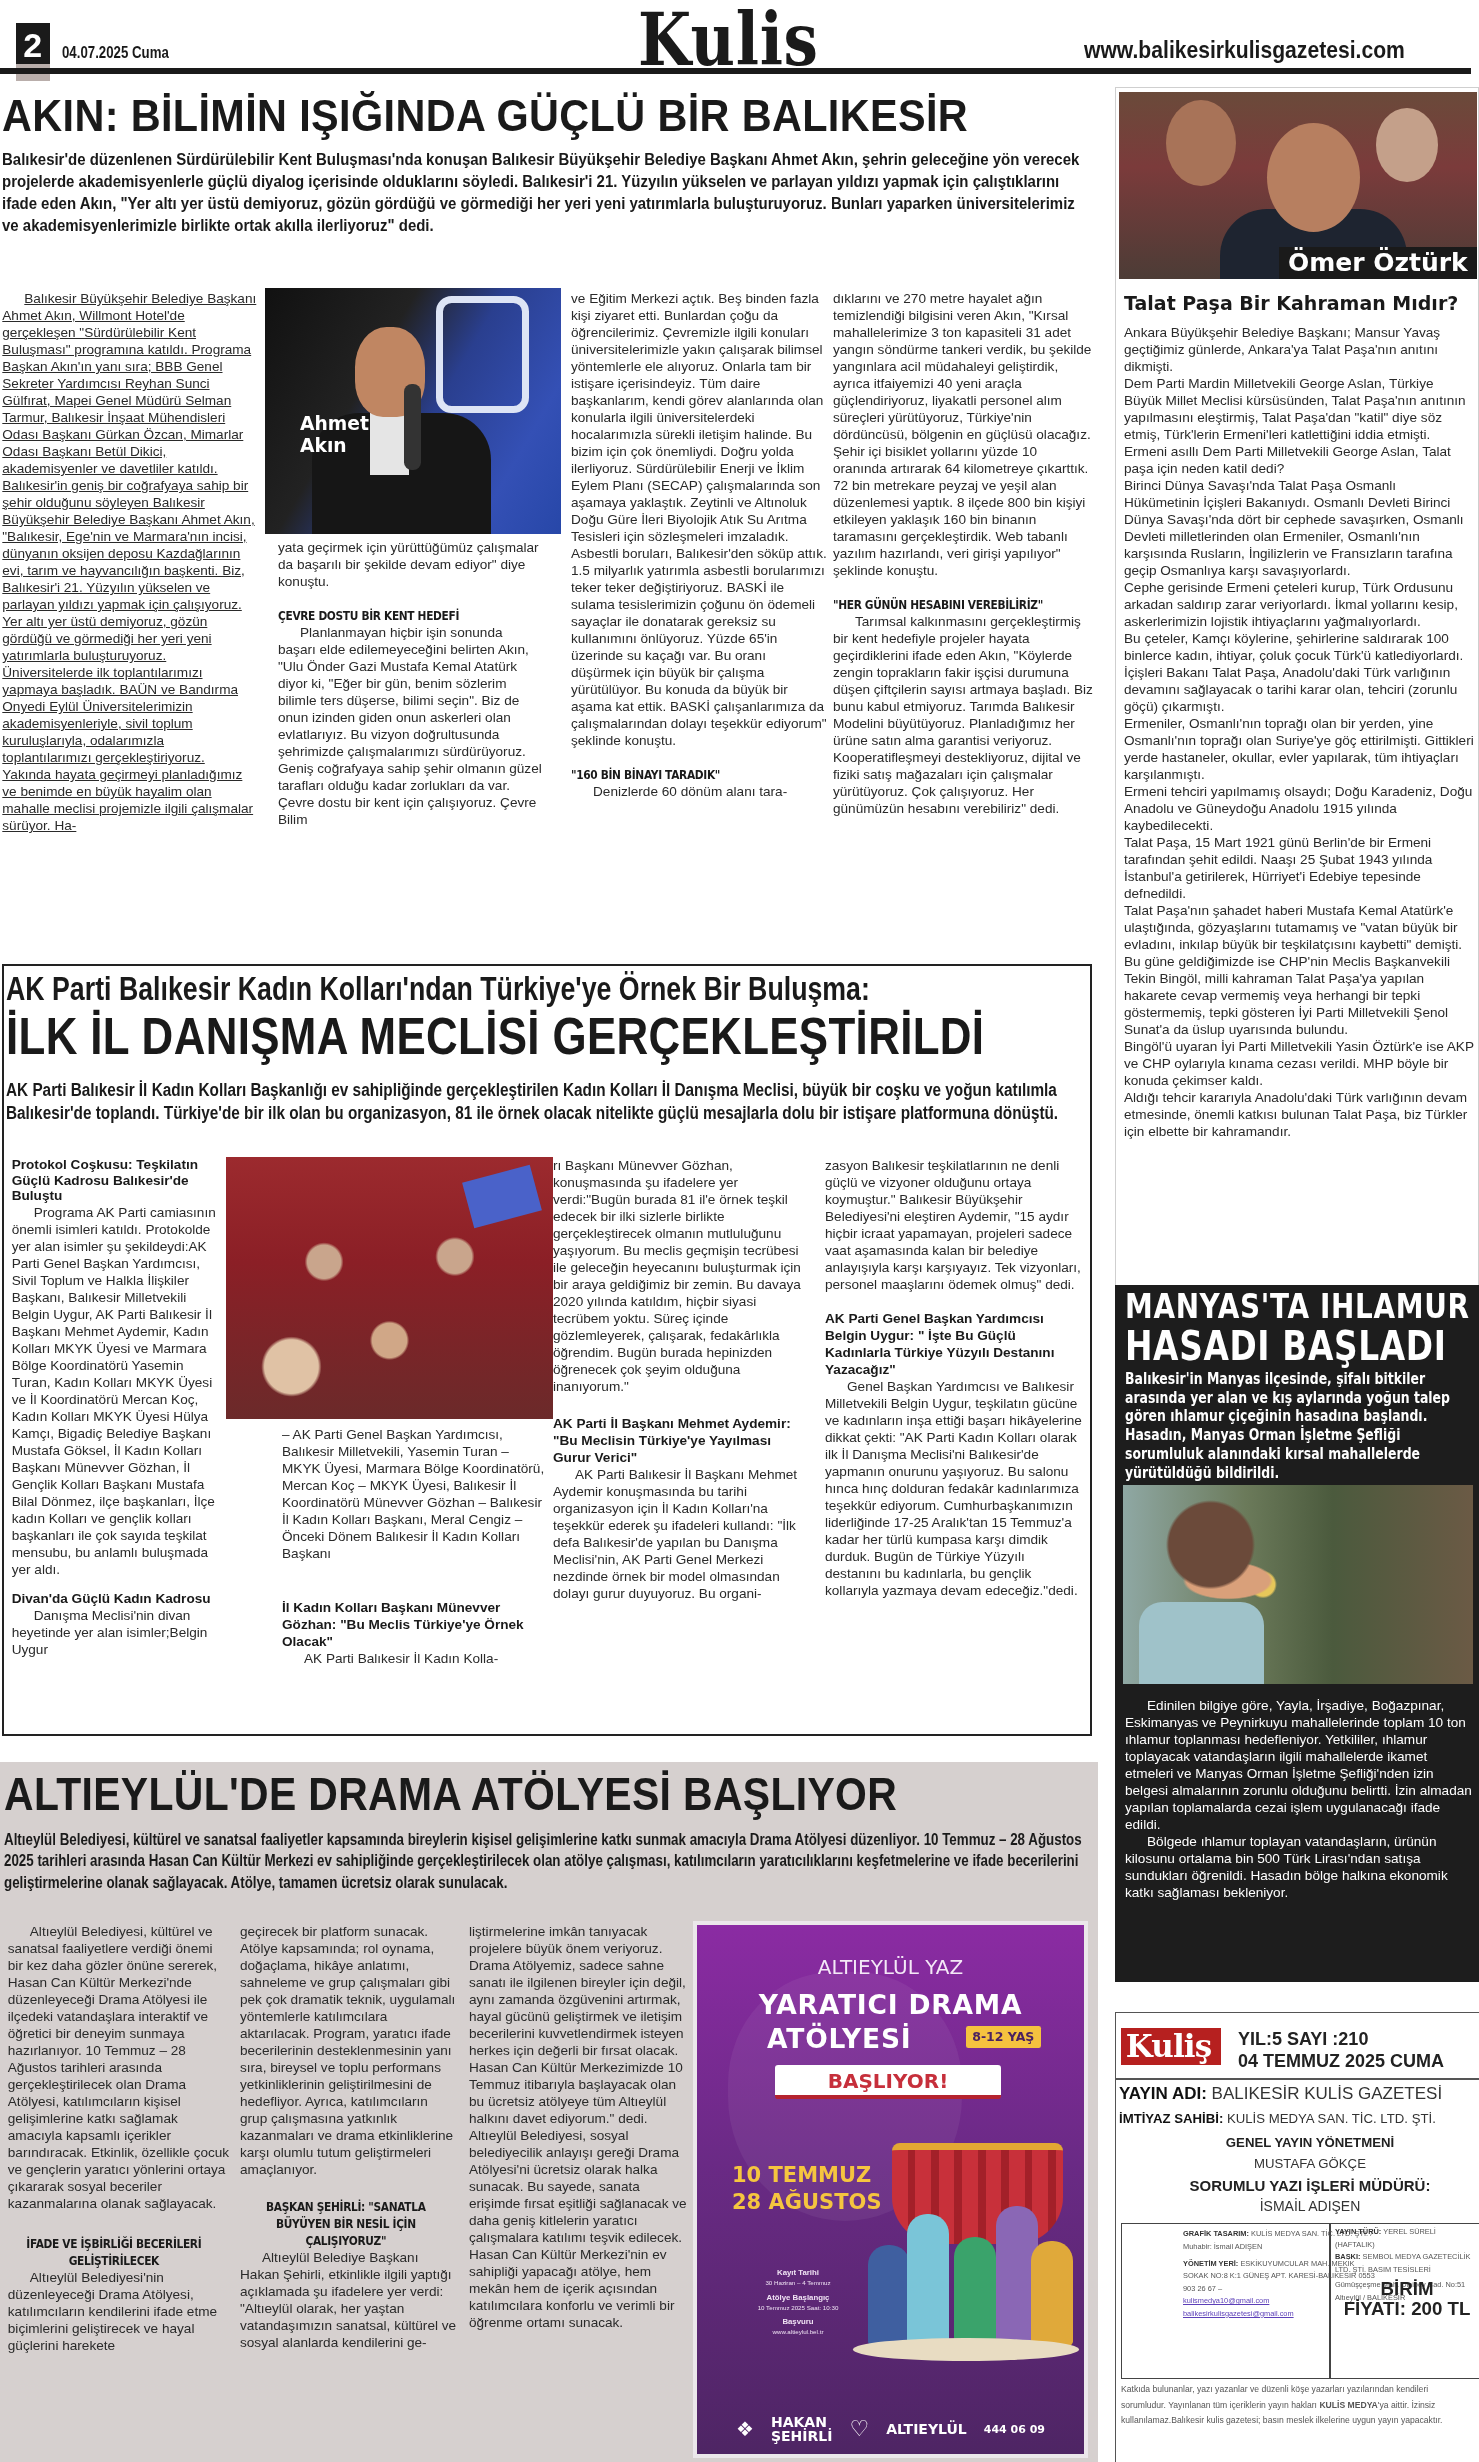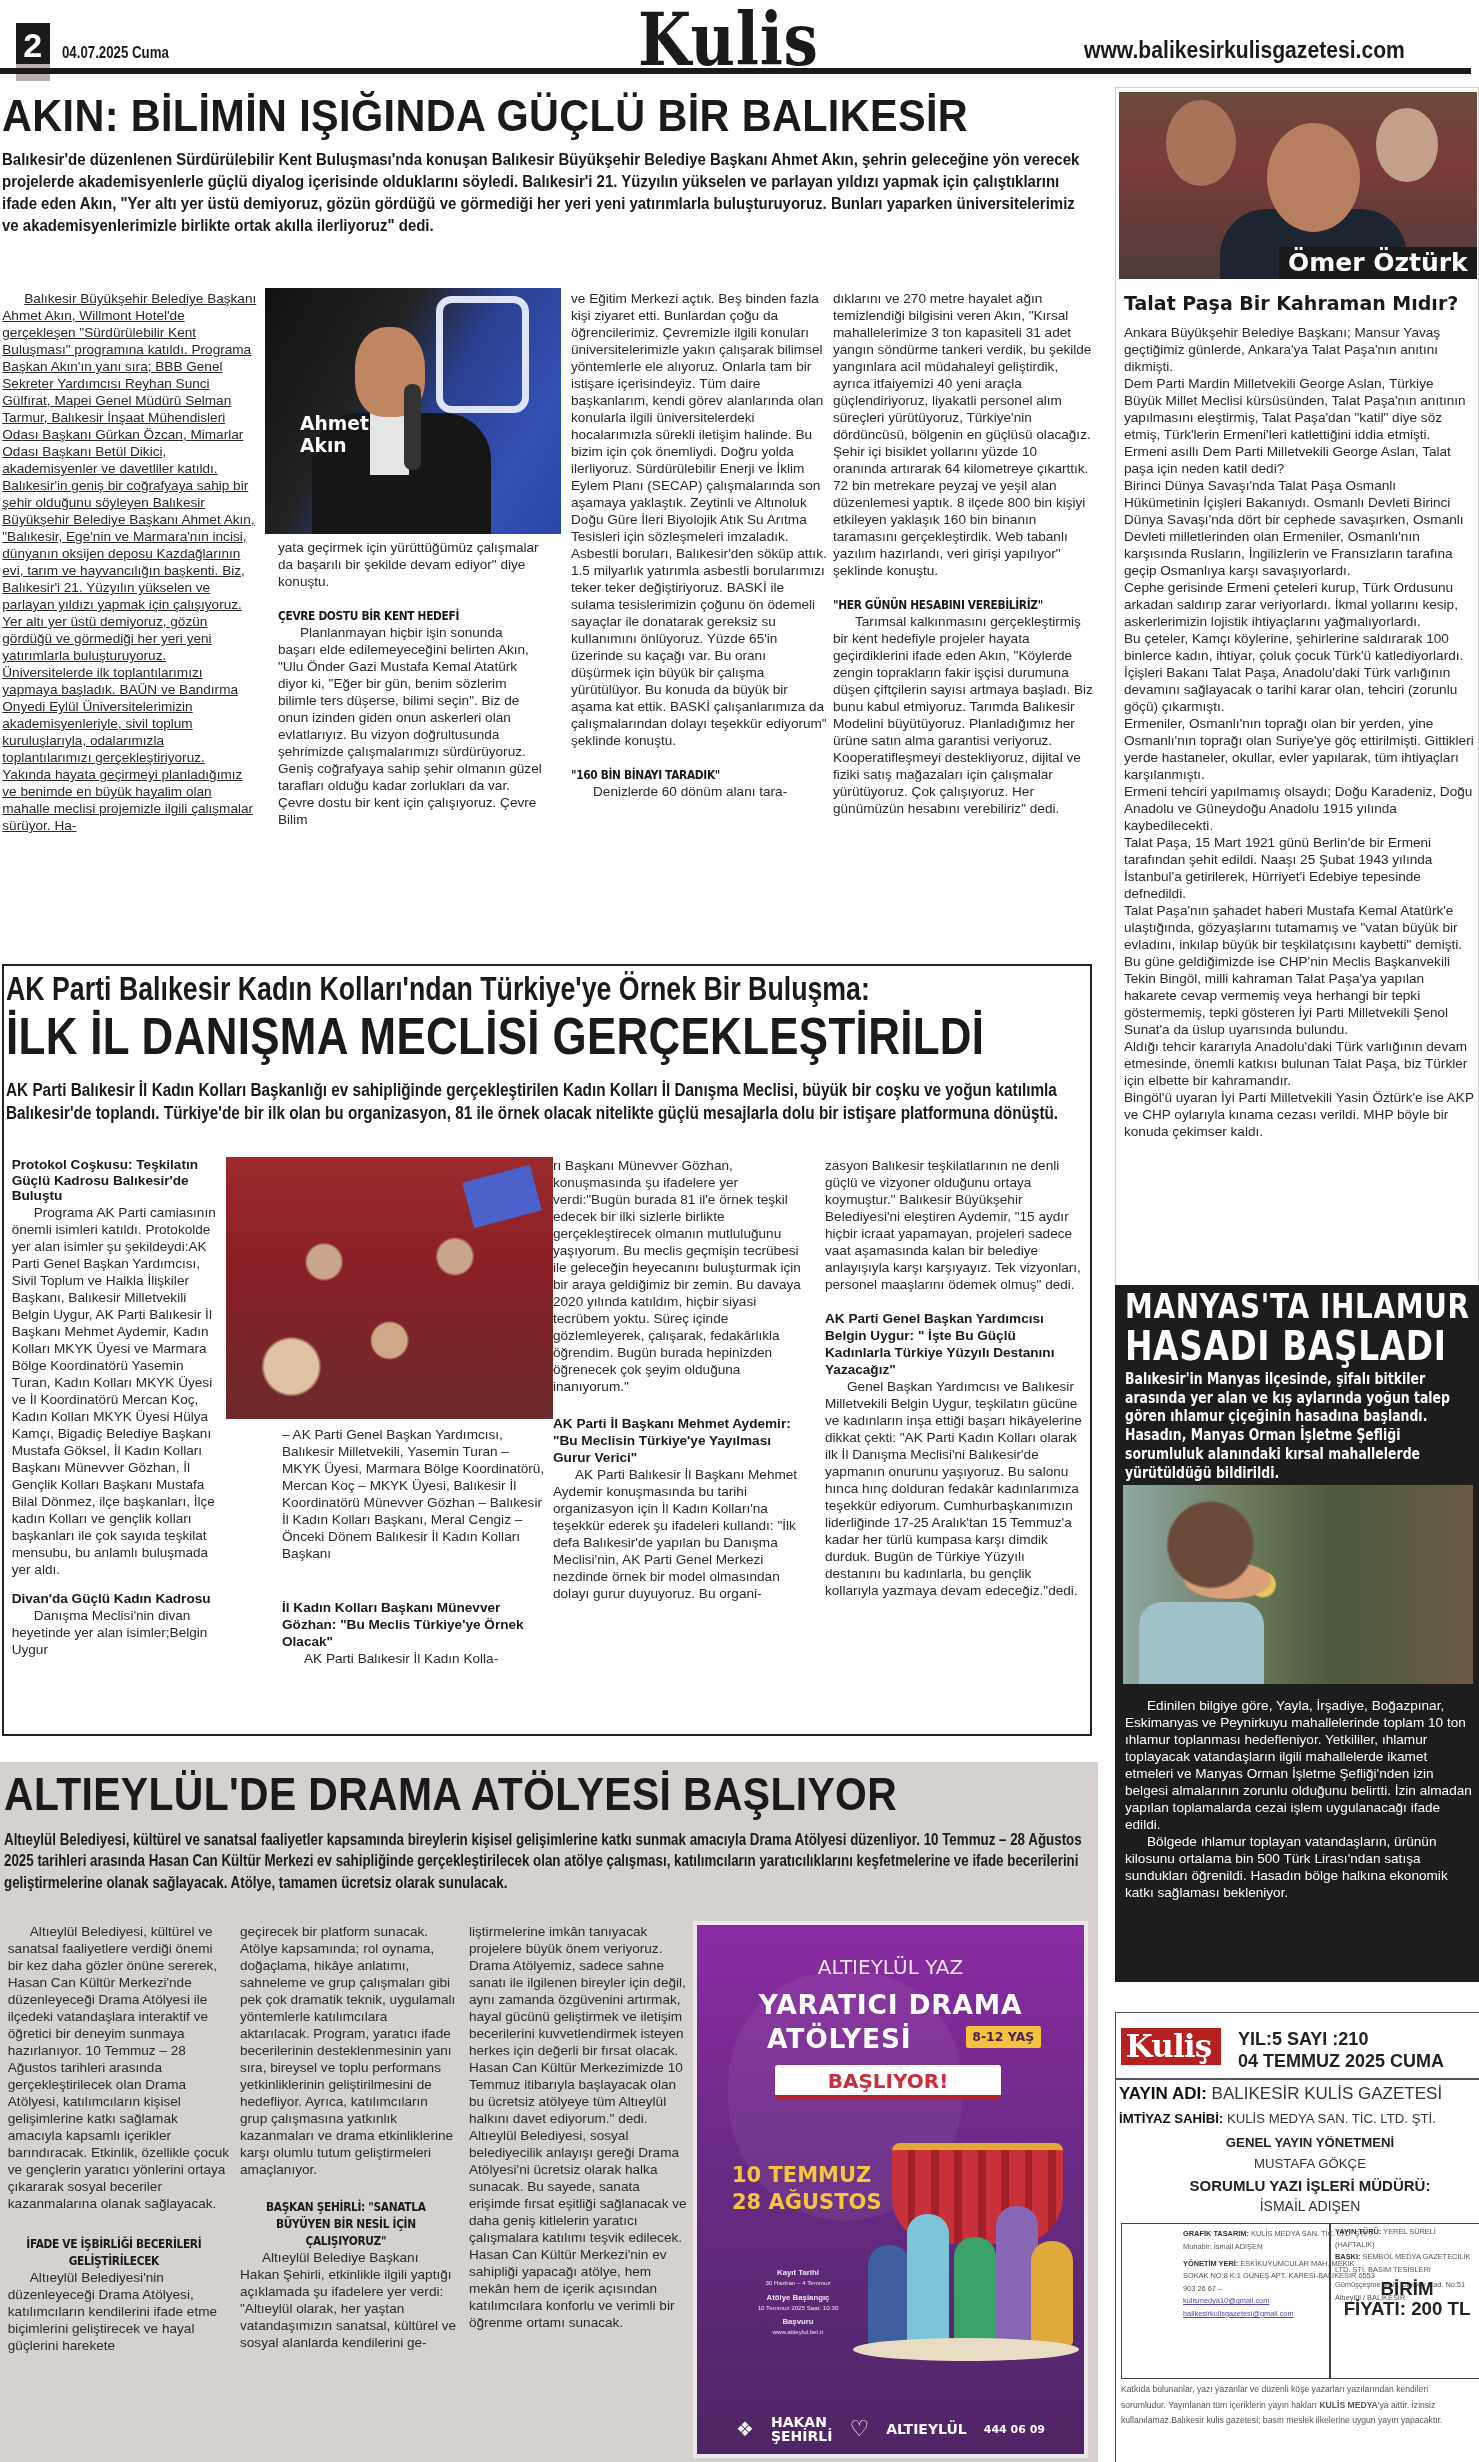--- a/index.html
+++ b/index.html
@@ -158,22 +158,22 @@
   <p class="noind">Ermeni asıllı Dem Parti Milletvekili George Aslan, Talat paşa için neden katil dedi?</p>
   <p class="noind">Birinci Dünya Savaşı'nda Talat Paşa Osmanlı Hükümetinin İçişleri Bakanıydı. Osmanlı Devleti Birinci Dünya Savaşı'nda dört bir cephede savaşırken, Osmanlı Devleti milletlerinden olan Ermeniler, Osmanlı'nın karşısında Rusların, İngilizlerin ve Fransızların tarafına geçip Osmanlıya karşı savaşıyorlardı.</p>
   <p class="noind">Cephe gerisinde Ermeni çeteleri kurup, Türk Ordusunu arkadan saldırıp zarar veriyorlardı. İkmal yollarını kesip, askerlerimizin lojistik ihtiyaçlarını yağmalıyorlardı.</p>
   <p class="noind">Bu çeteler, Kamçı köylerine, şehirlerine saldırarak 100 binlerce kadın, ihtiyar, çoluk çocuk Türk'ü katlediyorlardı.</p>
   <p class="noind">İçişleri Bakanı Talat Paşa, Anadolu'daki Türk varlığının devamını sağlayacak o tarihi karar olan, tehciri (zorunlu göçü) çıkarmıştı.</p>
   <p class="noind">Ermeniler, Osmanlı'nın toprağı olan bir yerden, yine Osmanlı'nın toprağı olan Suriye'ye göç ettirilmişti. Gittikleri yerde hastaneler, okullar, evler yapılarak, tüm ihtiyaçları karşılanmıştı.</p>
   <p class="noind">Ermeni tehciri yapılmamış olsaydı; Doğu Karadeniz, Doğu Anadolu ve Güneydoğu Anadolu 1915 yılında kaybedilecekti.</p>
   <p class="noind">Talat Paşa, 15 Mart 1921 günü Berlin'de bir Ermeni tarafından şehit edildi. Naaşı 25 Şubat 1943 yılında İstanbul'a getirilerek, Hürriyet'i Edebiye tepesinde defnedildi.</p>
   <p class="noind">Talat Paşa'nın şahadet haberi Mustafa Kemal Atatürk'e ulaştığında, gözyaşlarını tutamamış ve "vatan büyük bir evladını, inkılap büyük bir teşkilatçısını kaybetti" demişti.</p>
   <p class="noind">Bu güne geldiğimizde ise CHP'nin Meclis Başkanvekili Tekin Bingöl, milli kahraman Talat Paşa'ya yapılan hakarete cevap vermemiş veya herhangi bir tepki göstermemiş, tepki gösteren İyi Parti Milletvekili Şenol Sunat'a da üslup uyarısında bulundu.</p>
+  <p class="noind">Bingöl'ü uyaran İyi Parti Milletvekili Yasin Öztürk'e ise AKP ve CHP oylarıyla kınama cezası verildi. MHP böyle bir konuda çekimser kaldı.</p>
   <p class="noind">Aldığı tehcir kararıyla Anadolu'daki Türk varlığının devam etmesinde, önemli katkısı bulunan Talat Paşa, biz Türkler için elbette bir kahramandır.</p>
-  <p class="noind">Bingöl'ü uyaran İyi Parti Milletvekili Yasin Öztürk'e ise AKP ve CHP oylarıyla kınama cezası verildi. MHP böyle bir konuda çekimser kaldı.</p>
 </div>
 
 <div class="abs a2-box"></div>
 <div class="abs cond a2-kicker">AK Parti Balıkesir Kadın Kolları'ndan Türkiye'ye Örnek Bir Buluşma:</div>
 <div class="abs cond a2-title">İLK İL DANIŞMA MECLİSİ GERÇEKLEŞTİRİLDİ</div>
 <div class="abs a2-lead">AK Parti Balıkesir İl Kadın Kolları Başkanlığı ev sahipliğinde gerçekleştirilen Kadın Kolları İl Danışma Meclisi, büyük bir coşku ve yoğun katılımla Balıkesir'de toplandı. Türkiye'de bir ilk olan bu organizasyon, 81 ile örnek olacak nitelikte güçlü mesajlarla dolu bir istişare platformuna dönüştü.</div>
 
 <div class="col body-text" style="left:11.7px; top:1157px; width:206px;">
   <div style="font-weight:700; line-height:15.6px; color:#1a1a1a;">Protokol Coşkusu: Teşkilatın Güçlü Kadrosu Balıkesir'de Buluştu</div>
   <p>Programa AK Parti camiasının önemli isimleri katıldı. Protokolde yer alan isimler şu şekildeydi:AK Parti Genel Başkan Yardımcısı, Sivil Toplum ve Halkla İlişkiler Başkanı, Balıkesir Milletvekili Belgin Uygur, AK Parti Balıkesir İl Başkanı Mehmet Aydemir, Kadın Kolları MKYK Üyesi ve Marmara Bölge Koordinatörü Yasemin Turan, Kadın Kolları MKYK Üyesi ve İl Koordinatörü Mercan Koç, Kadın Kolları MKYK Üyesi Hülya Kamçı, Bigadiç Belediye Başkanı Mustafa Göksel, İl Kadın Kolları Başkanı Münevver Gözhan, İl Gençlik Kolları Başkanı Mustafa Bilal Dönmez, ilçe başkanları, İlçe kadın Kolları ve gençlik kolları başkanları ile çok sayıda teşkilat mensubu, bu anlamlı buluşmada yer aldı.</p>

